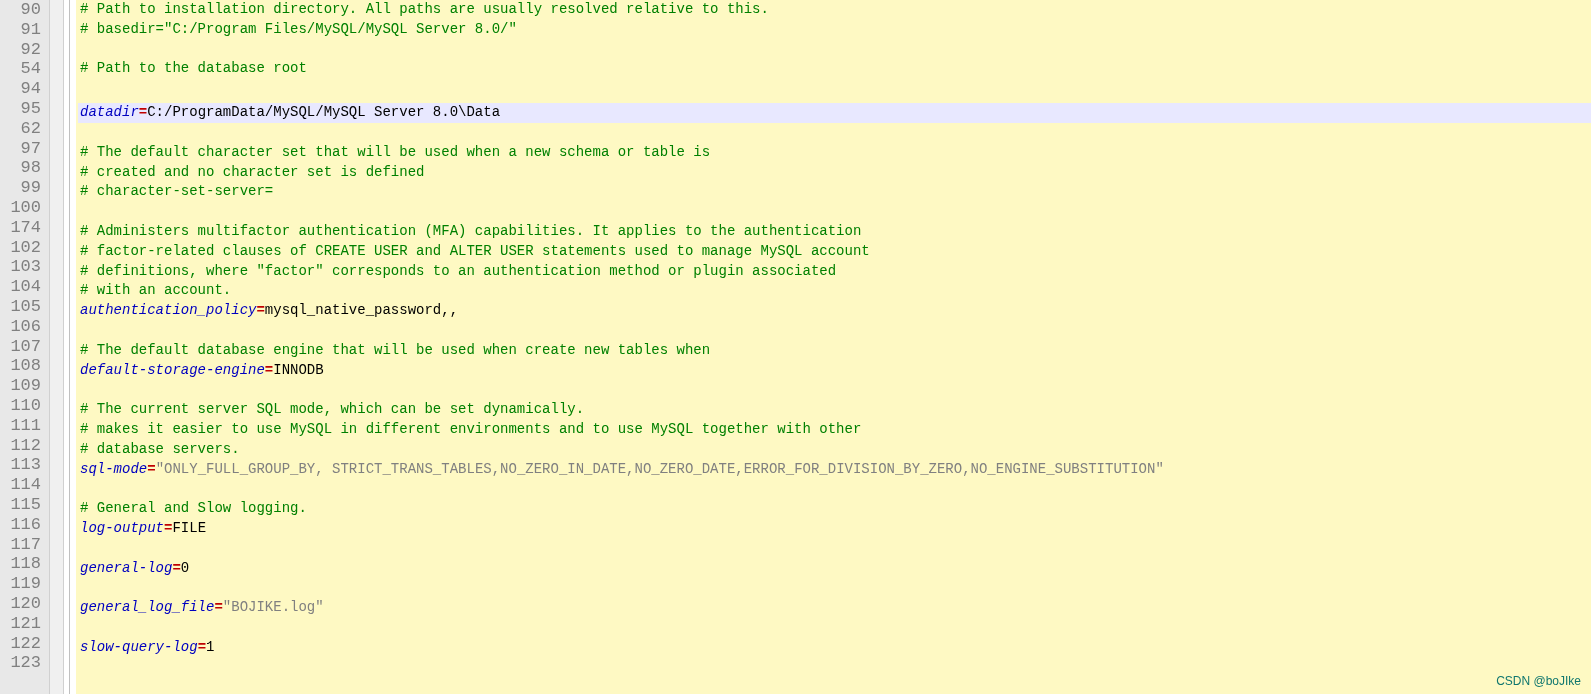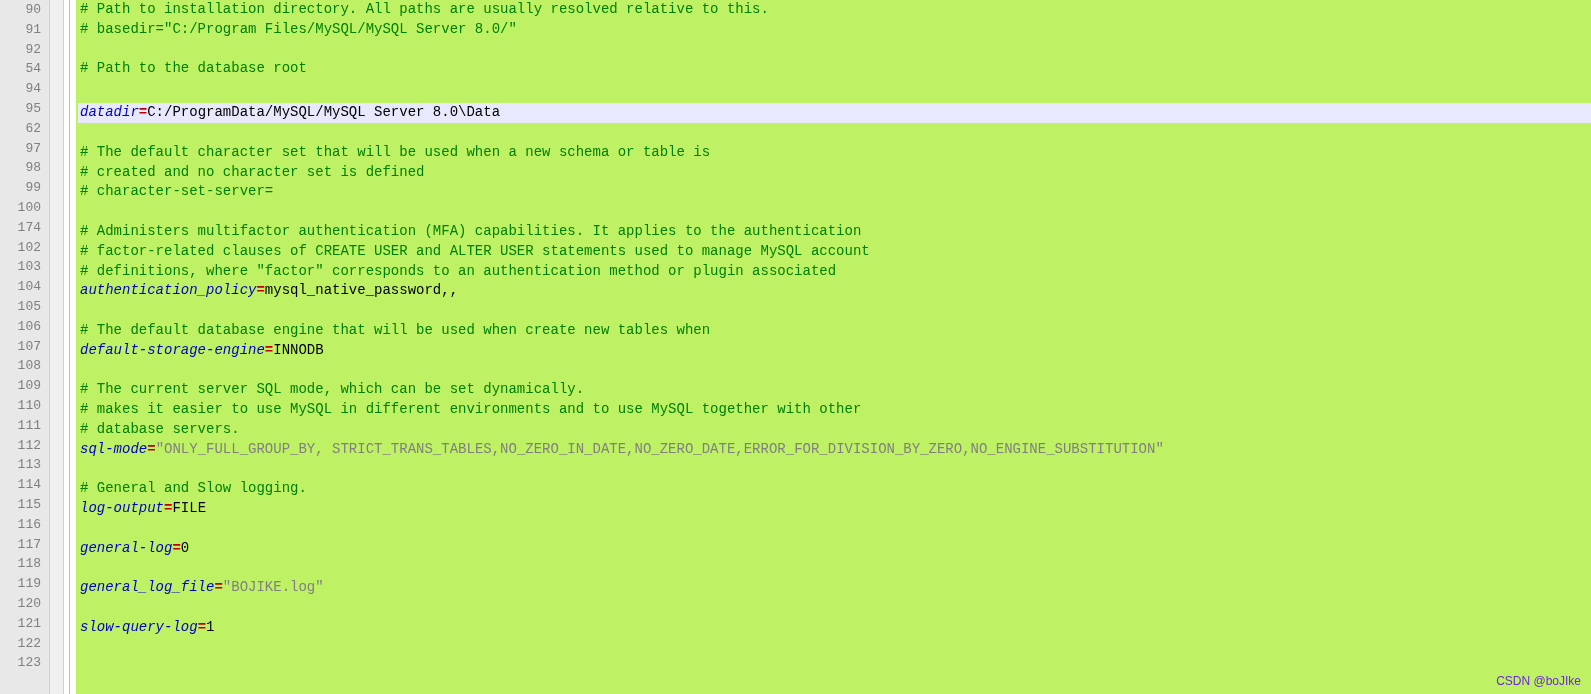--- a/index.html
+++ b/index.html
@@ -20,21 +20,21 @@
   width: 50px;
   background: #e8e8e8;
   border-right: 1px solid #d0d0d0;
   text-align: right;
 }
 .gutter .ln {
   height: 19.8px;
   line-height: 19.8px;
   padding-right: 8px;
   color: #808080;
-  font-size: 13px;
+  font-size: 17px;
 }
 .fold-markers {
   width: 14px;
   background: #f0f0f0;
   border-right: 1px solid #d0d0d0;
 }
 .indent-marker {
   width: 12px;
   position: relative;
   background: #ffffff;
@@ -44,42 +44,42 @@
   position: absolute;
   left: 5px;
   top: 0;
   bottom: 0;
   width: 1px;
   background: #c0c0c0;
 }
 .code {
   flex: 1;
   padding-left: 2px;
-  background: #bef264;
+  background: #fef9c3;
 }
 .line {
   height: 19.8px;
   line-height: 19.8px;
   white-space: pre;
   padding-left: 2px;
 }
 .line.highlighted {
   background: #e8e8ff;
   margin-top: 24px;
 }
 .comment { color: #008000; }
 .key { color: #0000c0; font-style: italic; }
 .equals { color: #c00000; font-weight: bold; }
 .value { color: #000000; }
 .string { color: #808080; }
 .watermark {
   position: absolute;
   right: 10px;
   bottom: 6px;
-  color: #6d28d9;
+  color: #0f766e;
   font-size: 12px;
   font-family: Arial, sans-serif;
 }
 </style>
 </head>
 <body>
 
 <div class="editor">
   <div class="gutter" id="gutter">
       <div class="ln">90</div>
@@ -126,20 +126,21 @@
       <div class="line"><span class="comment"># Path to the database root</span></div>
       <div class="line highlighted"><span class="key">datadir</span><span class="equals">=</span><span class="value">C:/ProgramData/MySQL/MySQL Server 8.0\Data</span></div>
       <div class="line"> </div>
       <div class="line"><span class="comment"># The default character set that will be used when a new schema or table is</span></div>
       <div class="line"><span class="comment"># created and no character set is defined</span></div>
       <div class="line"><span class="comment"># character-set-server=</span></div>
       <div class="line"> </div>
       <div class="line"><span class="comment"># Administers multifactor authentication (MFA) capabilities. It applies to the authentication</span></div>
       <div class="line"><span class="comment"># factor-related clauses of CREATE USER and ALTER USER statements used to manage MySQL account</span></div>
       <div class="line"><span class="comment"># definitions, where "factor" corresponds to an authentication method or plugin associated</span></div>
+      <div class="line"><span class="comment"># with an account.</span></div>
       <div class="line"><span class="key">authentication_policy</span><span class="equals">=</span><span class="value">mysql_native_password,,</span></div>
       <div class="line"> </div>
       <div class="line"><span class="comment"># The default database engine that will be used when create new tables when</span></div>
       <div class="line"><span class="key">default-storage-engine</span><span class="equals">=</span><span class="value">INNODB</span></div>
       <div class="line"> </div>
       <div class="line"><span class="comment"># The current server SQL mode, which can be set dynamically.</span></div>
       <div class="line"><span class="comment"># makes it easier to use MySQL in different environments and to use MySQL together with other</span></div>
       <div class="line"><span class="comment"># database servers.</span></div>
       <div class="line"><span class="key">sql-mode</span><span class="equals">=</span><span class="string">"ONLY_FULL_GROUP_BY, STRICT_TRANS_TABLES,NO_ZERO_IN_DATE,NO_ZERO_DATE,ERROR_FOR_DIVISION_BY_ZERO,NO_ENGINE_SUBSTITUTION"</span></div>
       <div class="line"> </div>

